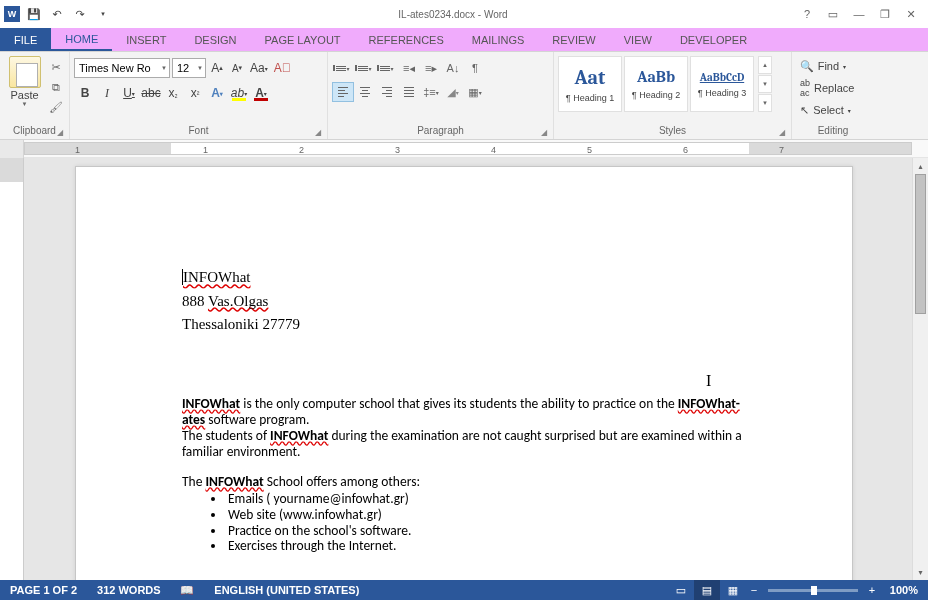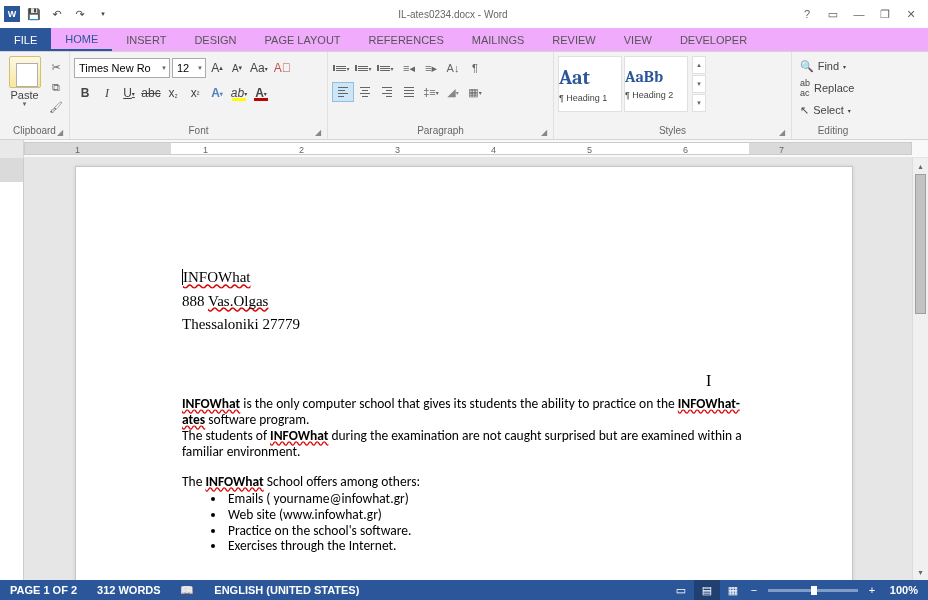--- a/index.html
+++ b/index.html
@@ -67,21 +67,21 @@
 .bullets span::before { content: ""; position: absolute; left: -3px; top: -1px; width: 2px; height: 2px; background: #666; }
 .align-lines { display: flex; flex-direction: column; gap: 2px; align-items: flex-start; }
 .align-lines span { height: 1px; background: #666; }
 .align-left span:nth-child(1){width:10px}.align-left span:nth-child(2){width:7px}.align-left span:nth-child(3){width:10px}.align-left span:nth-child(4){width:6px}
 .align-center{align-items:center}.align-center span:nth-child(1){width:10px}.align-center span:nth-child(2){width:6px}.align-center span:nth-child(3){width:10px}.align-center span:nth-child(4){width:6px}
 .align-right{align-items:flex-end}.align-right span:nth-child(1){width:10px}.align-right span:nth-child(2){width:6px}.align-right span:nth-child(3){width:10px}.align-right span:nth-child(4){width:6px}
 .align-just span{width:10px}
 
 
 .styles-body { display: flex; align-items: center; gap: 2px; margin-top: 2px; }
-.style-box { width: 64px; height: 56px; border: 1px solid #e0e0e0; background: #fff; display: flex; flex-direction: column; align-items: flex-start; justify-content: center; cursor: pointer; }
+.style-box { width: 64px; height: 56px; border: 1px solid #e0e0e0; background: #fff; display: flex; flex-direction: column; align-items: center; justify-content: center; cursor: pointer; }
 .style-preview { font-family: Cambria, Georgia, serif; color: #2b579a; font-weight: bold; }
 .style-name-small { font-size: 9px; color: #444; margin-top: 4px; }
 .styles-more { width: 14px; display: flex; flex-direction: column; gap: 1px; margin-left: 2px; }
 .more-btn { width: 14px; height: 18px; border: 1px solid #e0e0e0; background: #fff; display: flex; align-items: center; justify-content: center; font-size: 7px; color: #666; cursor: pointer; }
 
 
 .edit-body { display: flex; flex-direction: column; gap: 2px; margin-top: 2px; }
 .edit-btn { display: flex; align-items: center; gap: 4px; height: 20px; padding: 0 4px; cursor: pointer; color: #444; font-size: 11px; }
 
 
@@ -294,20 +294,24 @@
     <div class="group-body">
       <div class="styles-body">
         <div class="style-box">
           <div class="style-preview" style="font-size:20px">Aat</div>
           <div class="style-name-small">¶ Heading 1</div>
         </div>
         <div class="style-box">
           <div class="style-preview" style="font-size:16px">AaBb</div>
           <div class="style-name-small">¶ Heading 2</div>
         </div>
+        <div class="style-box">
+          <div class="style-preview" style="font-size:11px;text-decoration:underline">AaBbCcD</div>
+          <div class="style-name-small">¶ Heading 3</div>
+        </div>
         <div class="styles-more">
           <div class="more-btn">▴</div>
           <div class="more-btn">▾</div>
           <div class="more-btn">▾</div>
         </div>
       </div>
     </div>
     <div class="group-label">Styles</div>
     <div class="dlg-launch">◢</div>
   </div>

